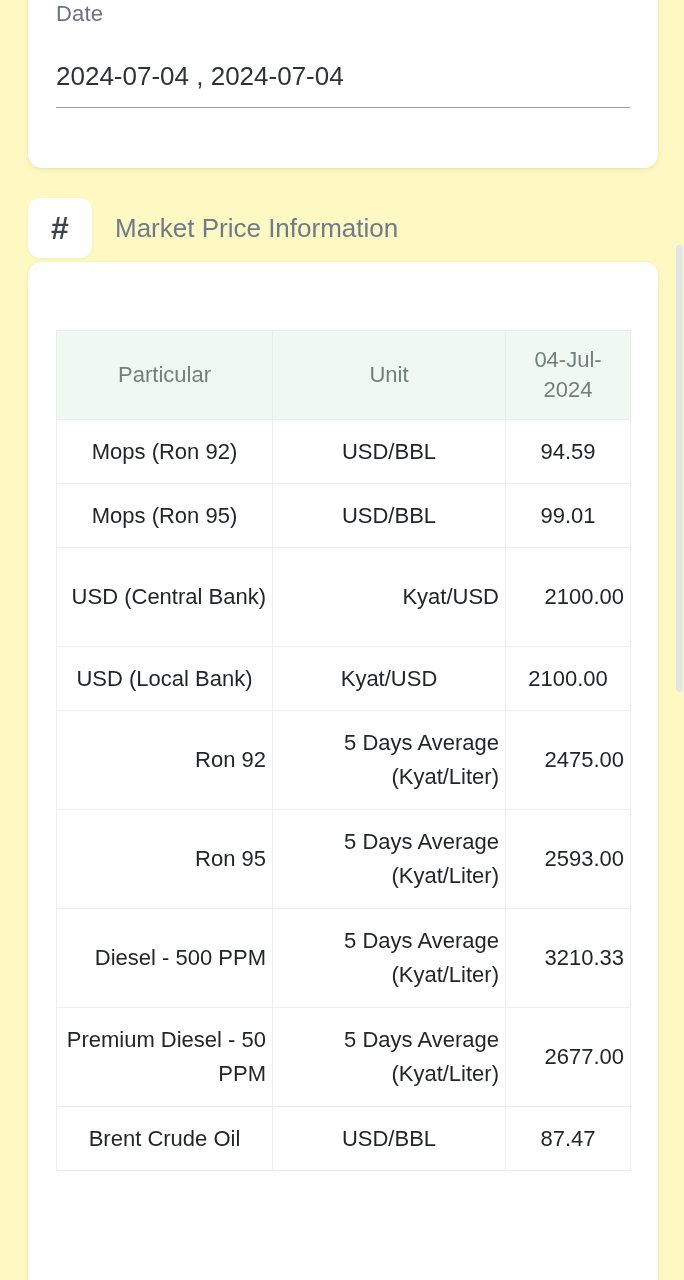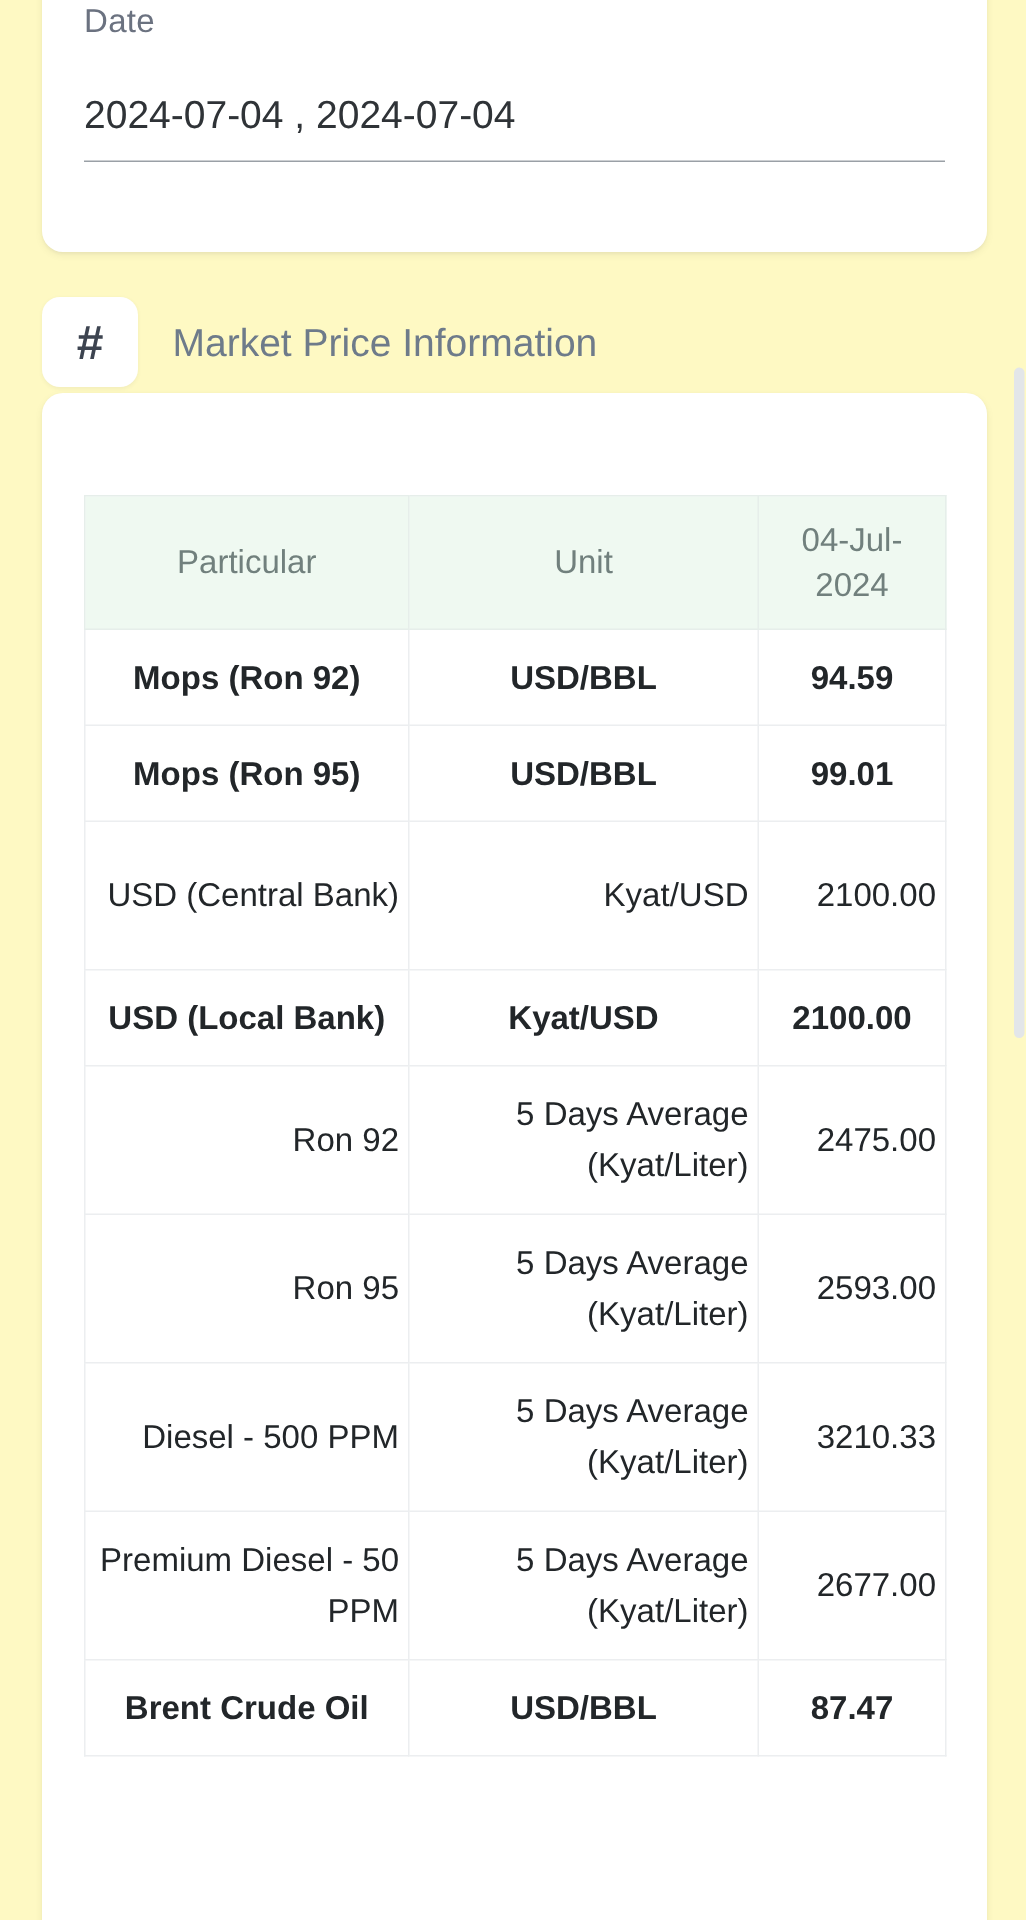--- a/index.html
+++ b/index.html
@@ -142,21 +142,21 @@
   table.price-table td {
     color: #222629;
     font-size: 22px;
     text-align: center;
     padding: 10px 6px;
     border: 1px solid #eceef0;
     line-height: 34px;
     vertical-align: middle;
     box-sizing: border-box;
   }
-  table.price-table tr.r-single td { height: 64px; font-weight: bold; }
+  table.price-table tr.r-single td { height: 64px; }
   table.price-table tr.r-double td { height: 99px; text-align: right; }
 
   
   .scrollbar-track {
     position: absolute;
     right: 0px;
     top: 0px;
     width: 10px;
     height: 1280px;
     background: transparent;

